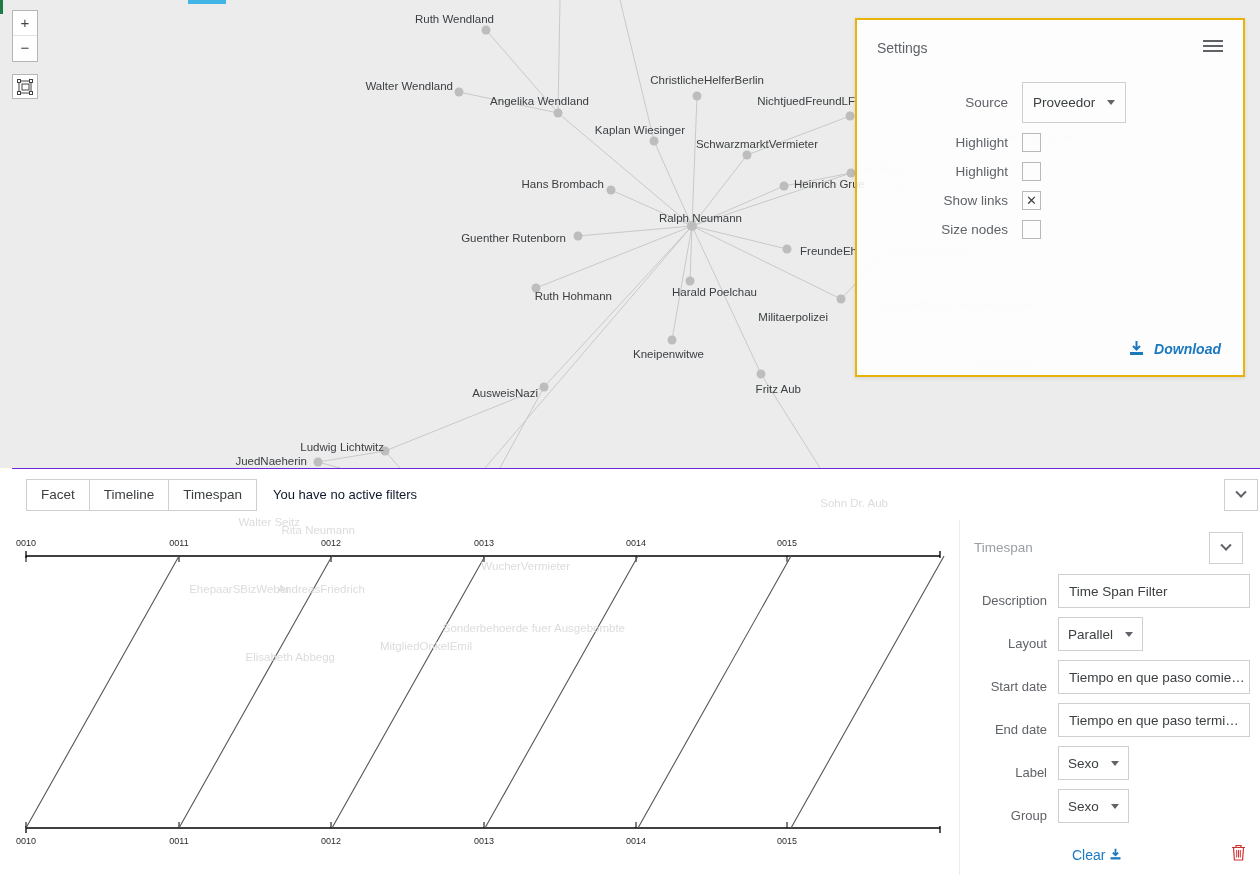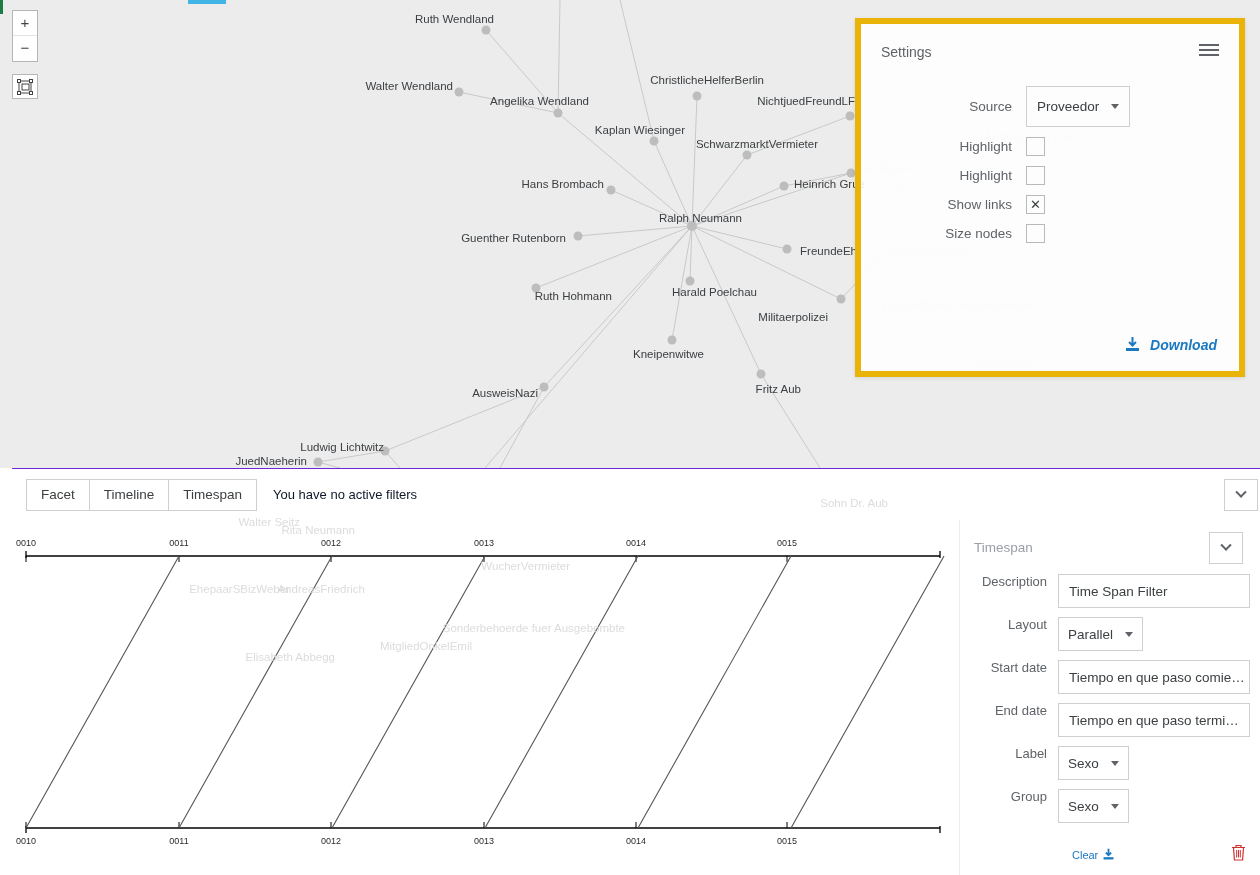--- a/index.html
+++ b/index.html
@@ -50,21 +50,21 @@
     position:absolute; font-size:11.5px; color:#3c4043;
     white-space:nowrap; transform:translate(-100%,-50%);
     font-family:"Liberation Sans", sans-serif;
   }
   .node-label.faded { color:#dcdcdc; }
 
   
   #settings-panel {
     position:absolute; right:15px; top:18px; width:390px; height:359px;
     background:rgba(255,255,255,0.88);
-    border:6px solid #eab308;
+    border:2px solid #eab308;
     box-shadow:0 1px 4px rgba(0,0,0,0.10);
     z-index:20;
   }
   #settings-title {
     position:absolute; left:20px; top:20px; font-size:14px; color:#5f6368;
   }
   #hamburger { position:absolute; right:20px; top:17px; cursor:pointer; }
   #hamburger span {
     display:block; width:20px; height:2px; background:#5f6368; margin:3px 0;
   }
@@ -135,21 +135,21 @@
 
   
   #ts-panel {
     position:absolute; left:960px; top:520px; width:300px; height:355px;
     background:rgba(255,255,255,0.95); z-index:16;
   }
   #ts-title {
     position:absolute; left:14px; top:20px; font-size:13.5px; color:#9aa0a6;
   }
   #ts-collapse { position:absolute; right:17px; top:12px; }
-  .trow { display:flex; align-items:flex-start; margin-bottom:9px; }
+  .trow { display:flex; align-items:flex-end; margin-bottom:9px; }
   .trows { position:absolute; left:0; top:54px; width:100%; }
   .tlabel {
     width:98px; text-align:right; padding-right:11px;
     font-size:13px; color:#5f6368; white-space:nowrap;
   }
   .tinput {
     border:1px solid #cfcfcf; height:34px; width:192px;
     display:flex; align-items:center; padding:0 10px;
     font-size:13.5px; color:#3c4043; background:transparent; cursor:text;
     overflow:hidden; white-space:nowrap;
@@ -158,21 +158,21 @@
     border:1px solid #cfcfcf; height:34px; min-width:70px;
     display:inline-flex; align-items:center; padding:0 9px;
     font-size:13.5px; color:#3c4043; background:transparent; cursor:pointer;
     justify-content:space-between;
   }
   #ts-footer {
     position:absolute; left:0; right:0; bottom:10px; padding:0 14px;
     display:flex; align-items:center;
   }
   #clear-btn {
-    margin-left:98px; color:#1b79c0; font-size:11px;
+    margin-left:98px; color:#1b79c0; font-size:14px;
     display:flex; align-items:center; gap:4px; cursor:pointer;text-align:right;
   }
   #trash-btn { margin-left:auto; cursor:pointer; }
 </style>
 </head>
 <body>
 
 <div id="graph-area">
   <svg id="graph-svg">
     <g stroke="#c9c9c9" stroke-width="1" fill="none">

